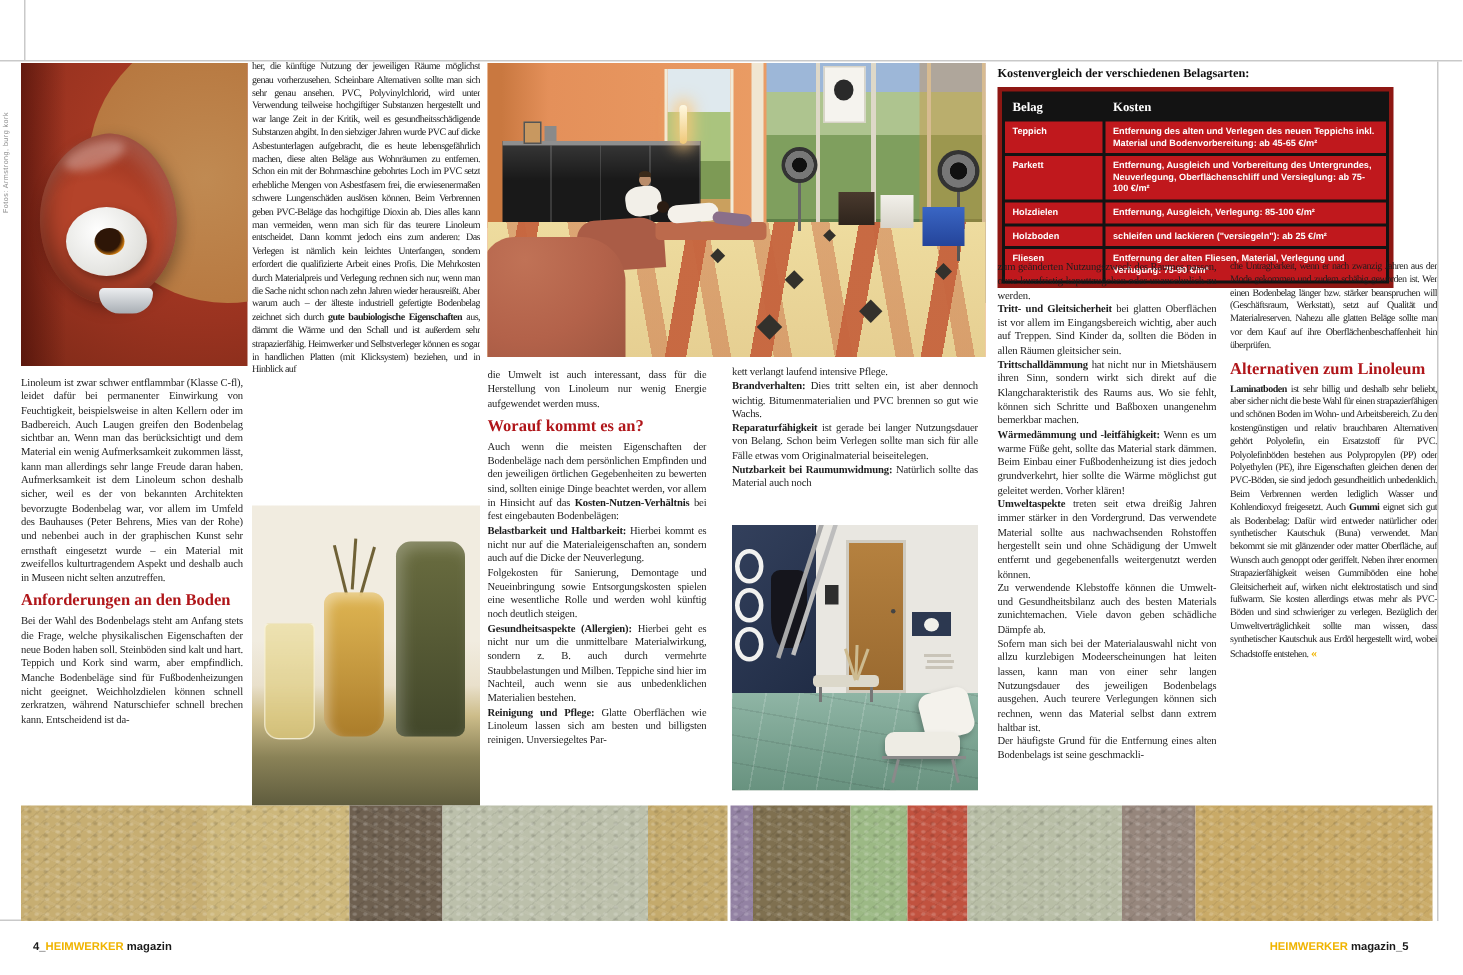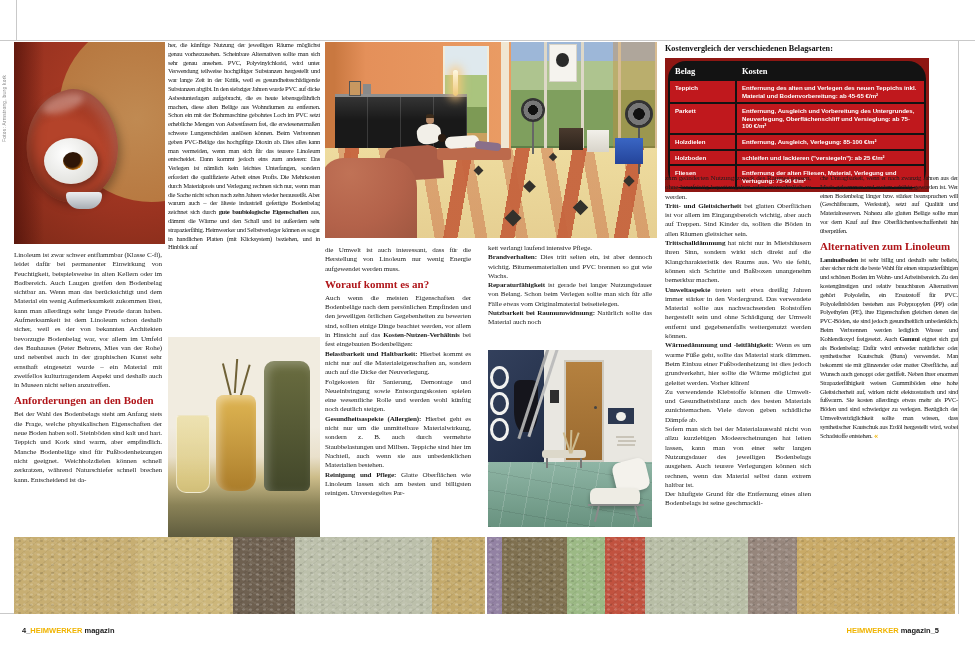--- a/index.html
+++ b/index.html
@@ -22,21 +22,21 @@
   .c1{left:14px;top:251px;width:148px;height:284px;}
   .c2{left:168px;top:41px;width:152px;height:293px;}
   .c3{left:325px;top:246px;width:146px;height:289px;}
   .c4{left:488px;top:244px;width:164px;height:106px;}
   .c5{left:665px;top:174px;width:146px;height:352px;}
   .c6{left:820px;top:174px;width:138px;height:360px;}
   
   .cost{position:absolute;left:665px;top:44px;width:264px;}
   .cost-title{font:bold 8.2px "Liberation Serif",serif;color:#111;margin-bottom:5px;}
   .cost-frame{background:var(--table_border,#8e1713);padding:3px;}
-  .cost table{width:100%;border-collapse:separate;border-spacing:2px;background:var(--table_header_bg,#131313);border-radius:18px;}
+  .cost table{width:100%;border-collapse:separate;border-spacing:2px;background:var(--table_header_bg,#131313);}
   .cost th{background:transparent;color:#fff;font:bold 8.5px "Liberation Serif",serif;
            text-align:left;padding:3px 5px;}
   .cost td{background:var(--table_row_bg,#c0181d);color:#fff;
            font:bold 6.1px/7.6px "Liberation Sans",sans-serif;padding:3px 5px;vertical-align:top;}
   .cost .belag{width:55px;}
   
   .strip{position:absolute;top:537px;height:77px;display:flex;}
   .strip-left{left:14px;width:471px;}
   .strip-right{left:487px;width:468px;}
   .sw{position:relative;height:100%;}
@@ -342,22 +342,22 @@
           </tr>
         </tbody>
       </table>
     </div>
   </div>
 
   <div class="col c5">
       <p><span>zum geänderten Nutzungszweck des Raumes passen, ohne kurzfristig kaputtzugehen oder unansehnlich zu werden.</span></p>
       <p><b>Tritt- und Gleitsicherheit </b><span>bei glatten Oberflächen ist vor allem im Eingangsbereich wichtig, aber auch auf Treppen. Sind Kinder da, sollten die Böden in allen Räumen gleitsicher sein.</span></p>
       <p><b>Trittschalldämmung </b><span>hat nicht nur in Mietshäusern ihren Sinn, sondern wirkt sich direkt auf die Klangcharakteristik des Raums aus. Wo sie fehlt, können sich Schritte und Baßboxen unangenehm bemerkbar machen.</span></p>
+      <p><b>Wärmedämmung und -leitfähigkeit: </b><span>Wenn es um warme Füße geht, sollte das Material stark dämmen. Beim Einbau einer Fußbodenheizung ist dies jedoch grundverkehrt, hier sollte die Wärme möglichst gut geleitet werden. Vorher klären!</span></p>
       <p><b>Umweltaspekte </b><span>treten seit etwa dreißig Jahren immer stärker in den Vordergrund. Das verwendete Material sollte aus nachwachsenden Rohstoffen hergestellt sein und ohne Schädigung der Umwelt entfernt und gegebenenfalls weitergenutzt werden können.</span></p>
-      <p><b>Wärmedämmung und -leitfähigkeit: </b><span>Wenn es um warme Füße geht, sollte das Material stark dämmen. Beim Einbau einer Fußbodenheizung ist dies jedoch grundverkehrt, hier sollte die Wärme möglichst gut geleitet werden. Vorher klären!</span></p>
       <p><span>Zu verwendende Klebstoffe können die Umwelt- und Gesundheitsbilanz auch des besten Materials zunichtemachen. Viele davon geben schädliche Dämpfe ab.</span></p>
       <p><span>Sofern man sich bei der Materialauswahl nicht von allzu kurzlebigen Modeerscheinungen hat leiten lassen, kann man von einer sehr langen Nutzungsdauer des jeweiligen Bodenbelags ausgehen. Auch teurere Verlegungen können sich rechnen, wenn das Material selbst dann extrem haltbar ist.</span></p>
       <p><span>Der häufigste Grund für die Entfernung eines alten Bodenbelags ist seine geschmackli-</span></p>
     </div>
 
   <div class="col tight c6">
     <div>
         <p><span>che Untragbarkeit, wenn er nach zwanzig Jahren aus der Mode gekommen und zudem schäbig geworden ist. Wer einen Bodenbelag länger bzw. stärker beanspruchen will (Geschäftsraum, Werkstatt), setzt auf Qualität und Materialreserven. Nahezu alle glatten Beläge sollte man vor dem Kauf auf ihre Oberflächenbeschaffenheit hin überprüfen.</span></p>
       </div>
     <h2 class="red">Alternativen zum Linoleum</h2>

